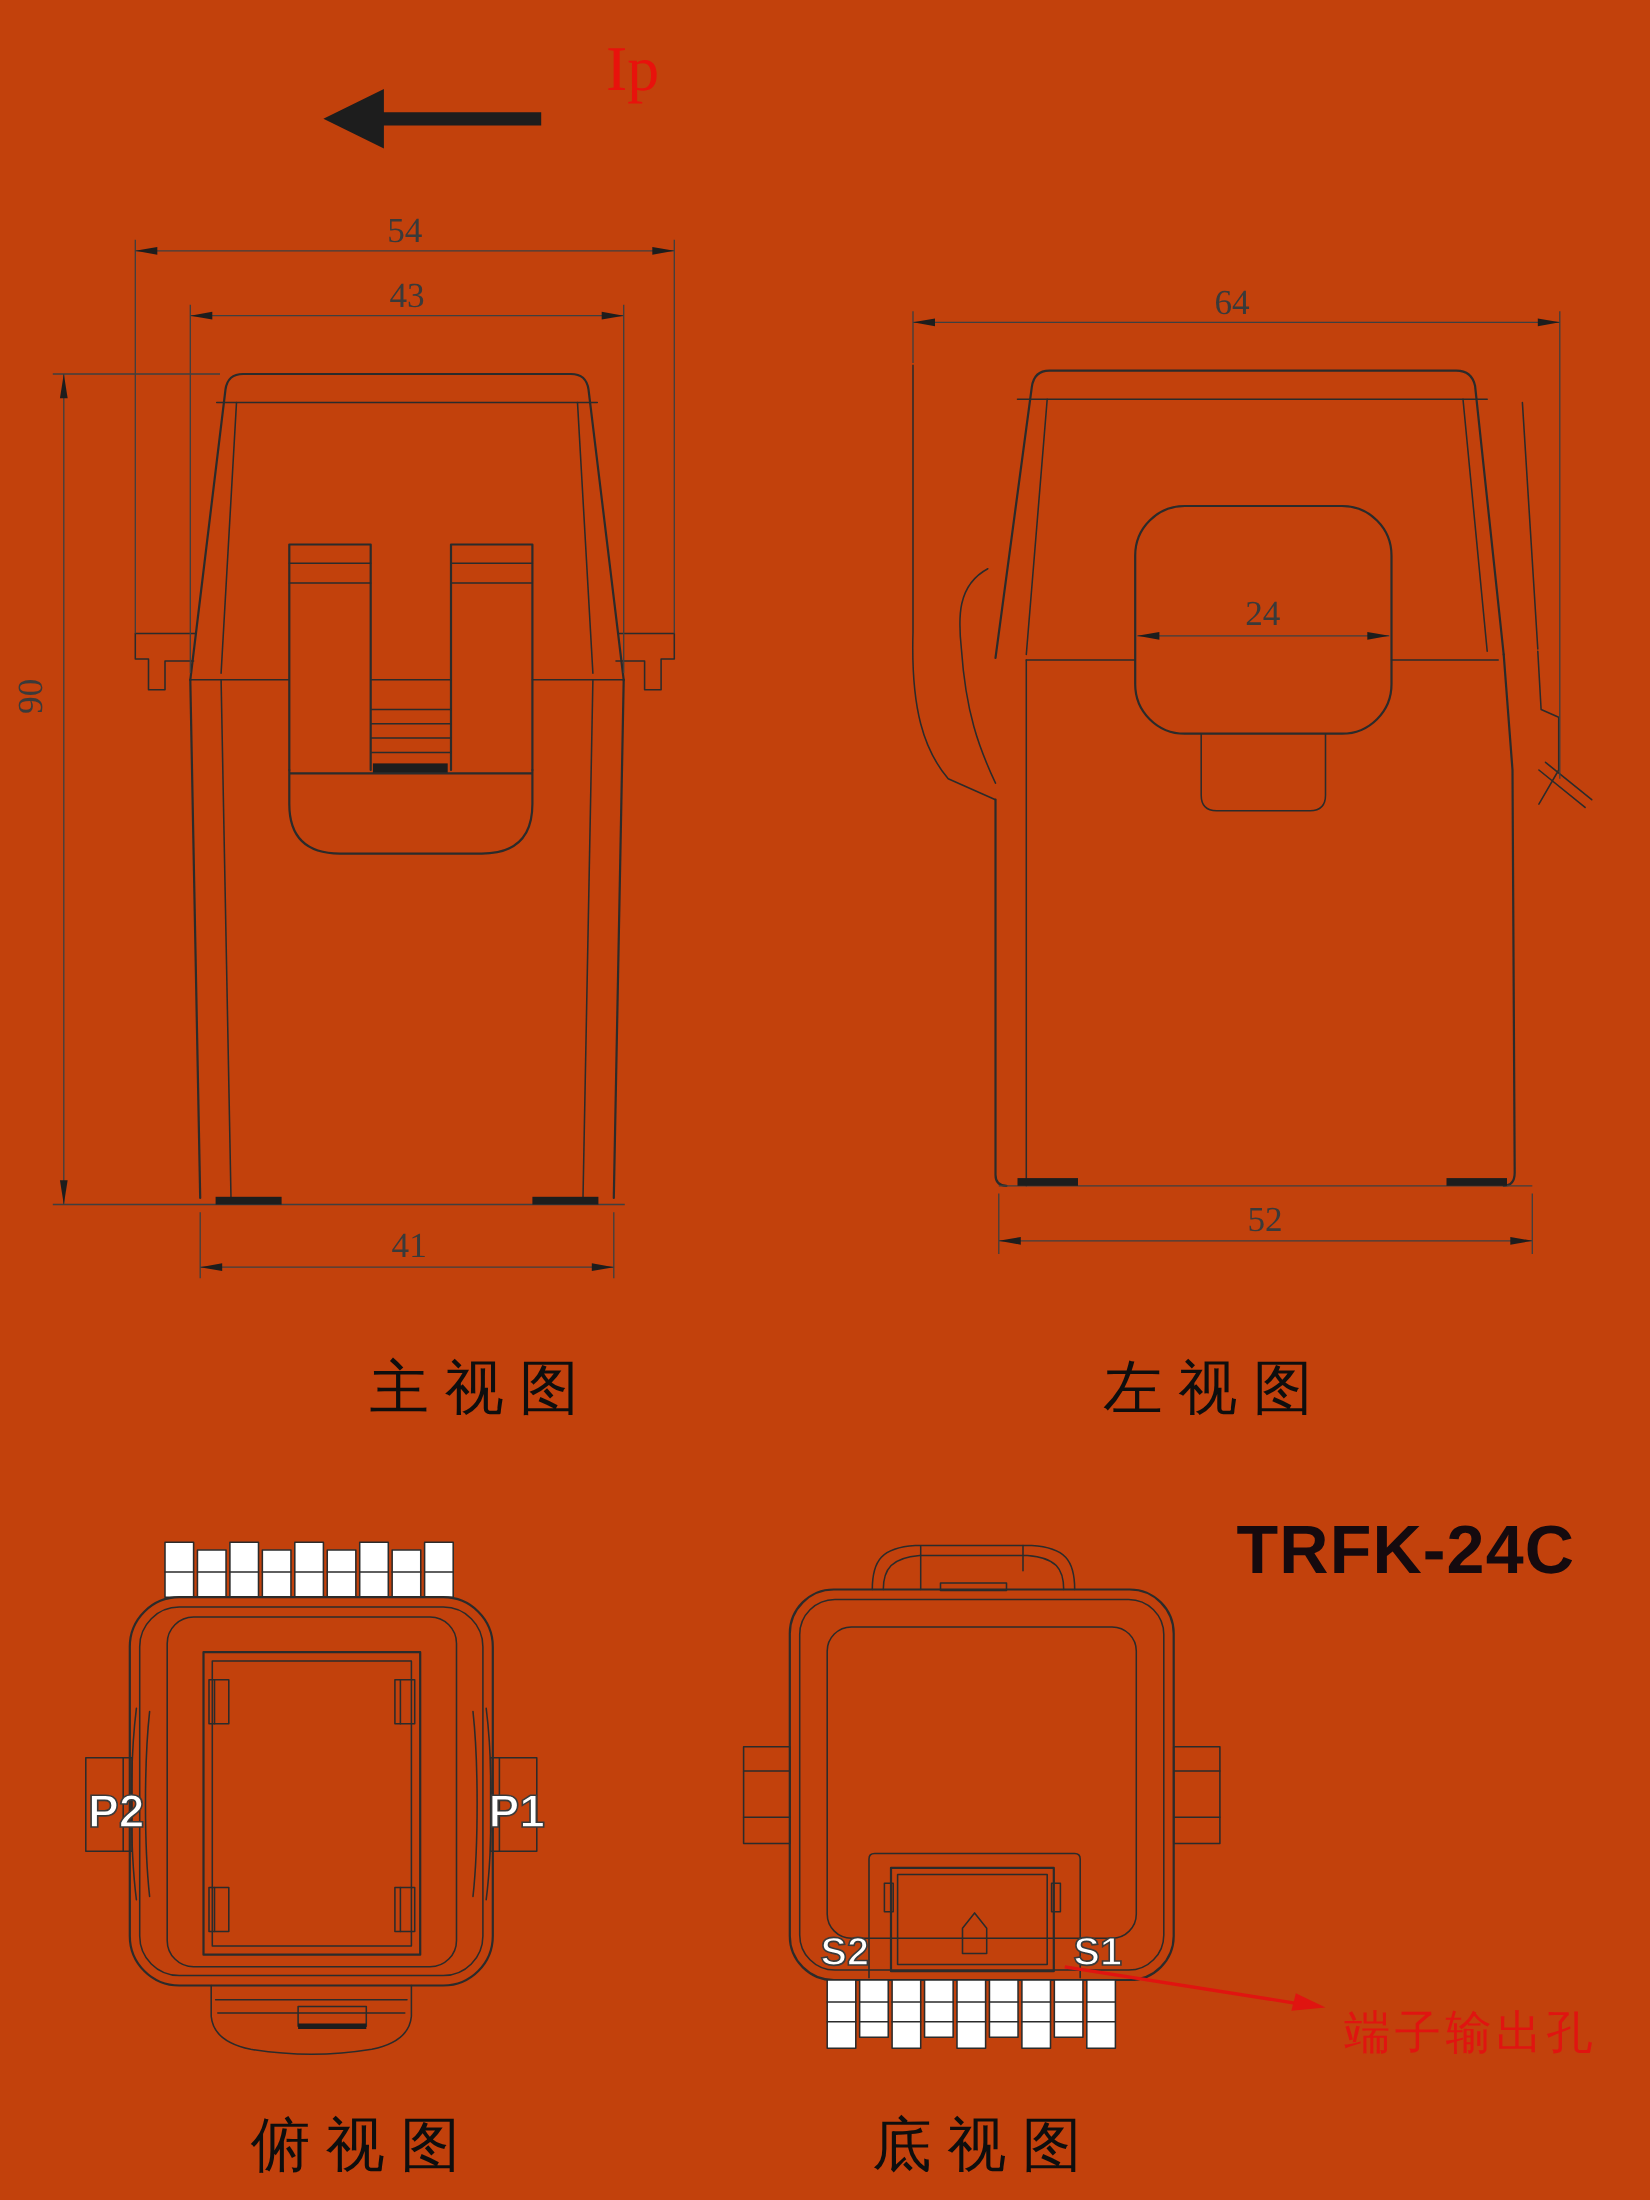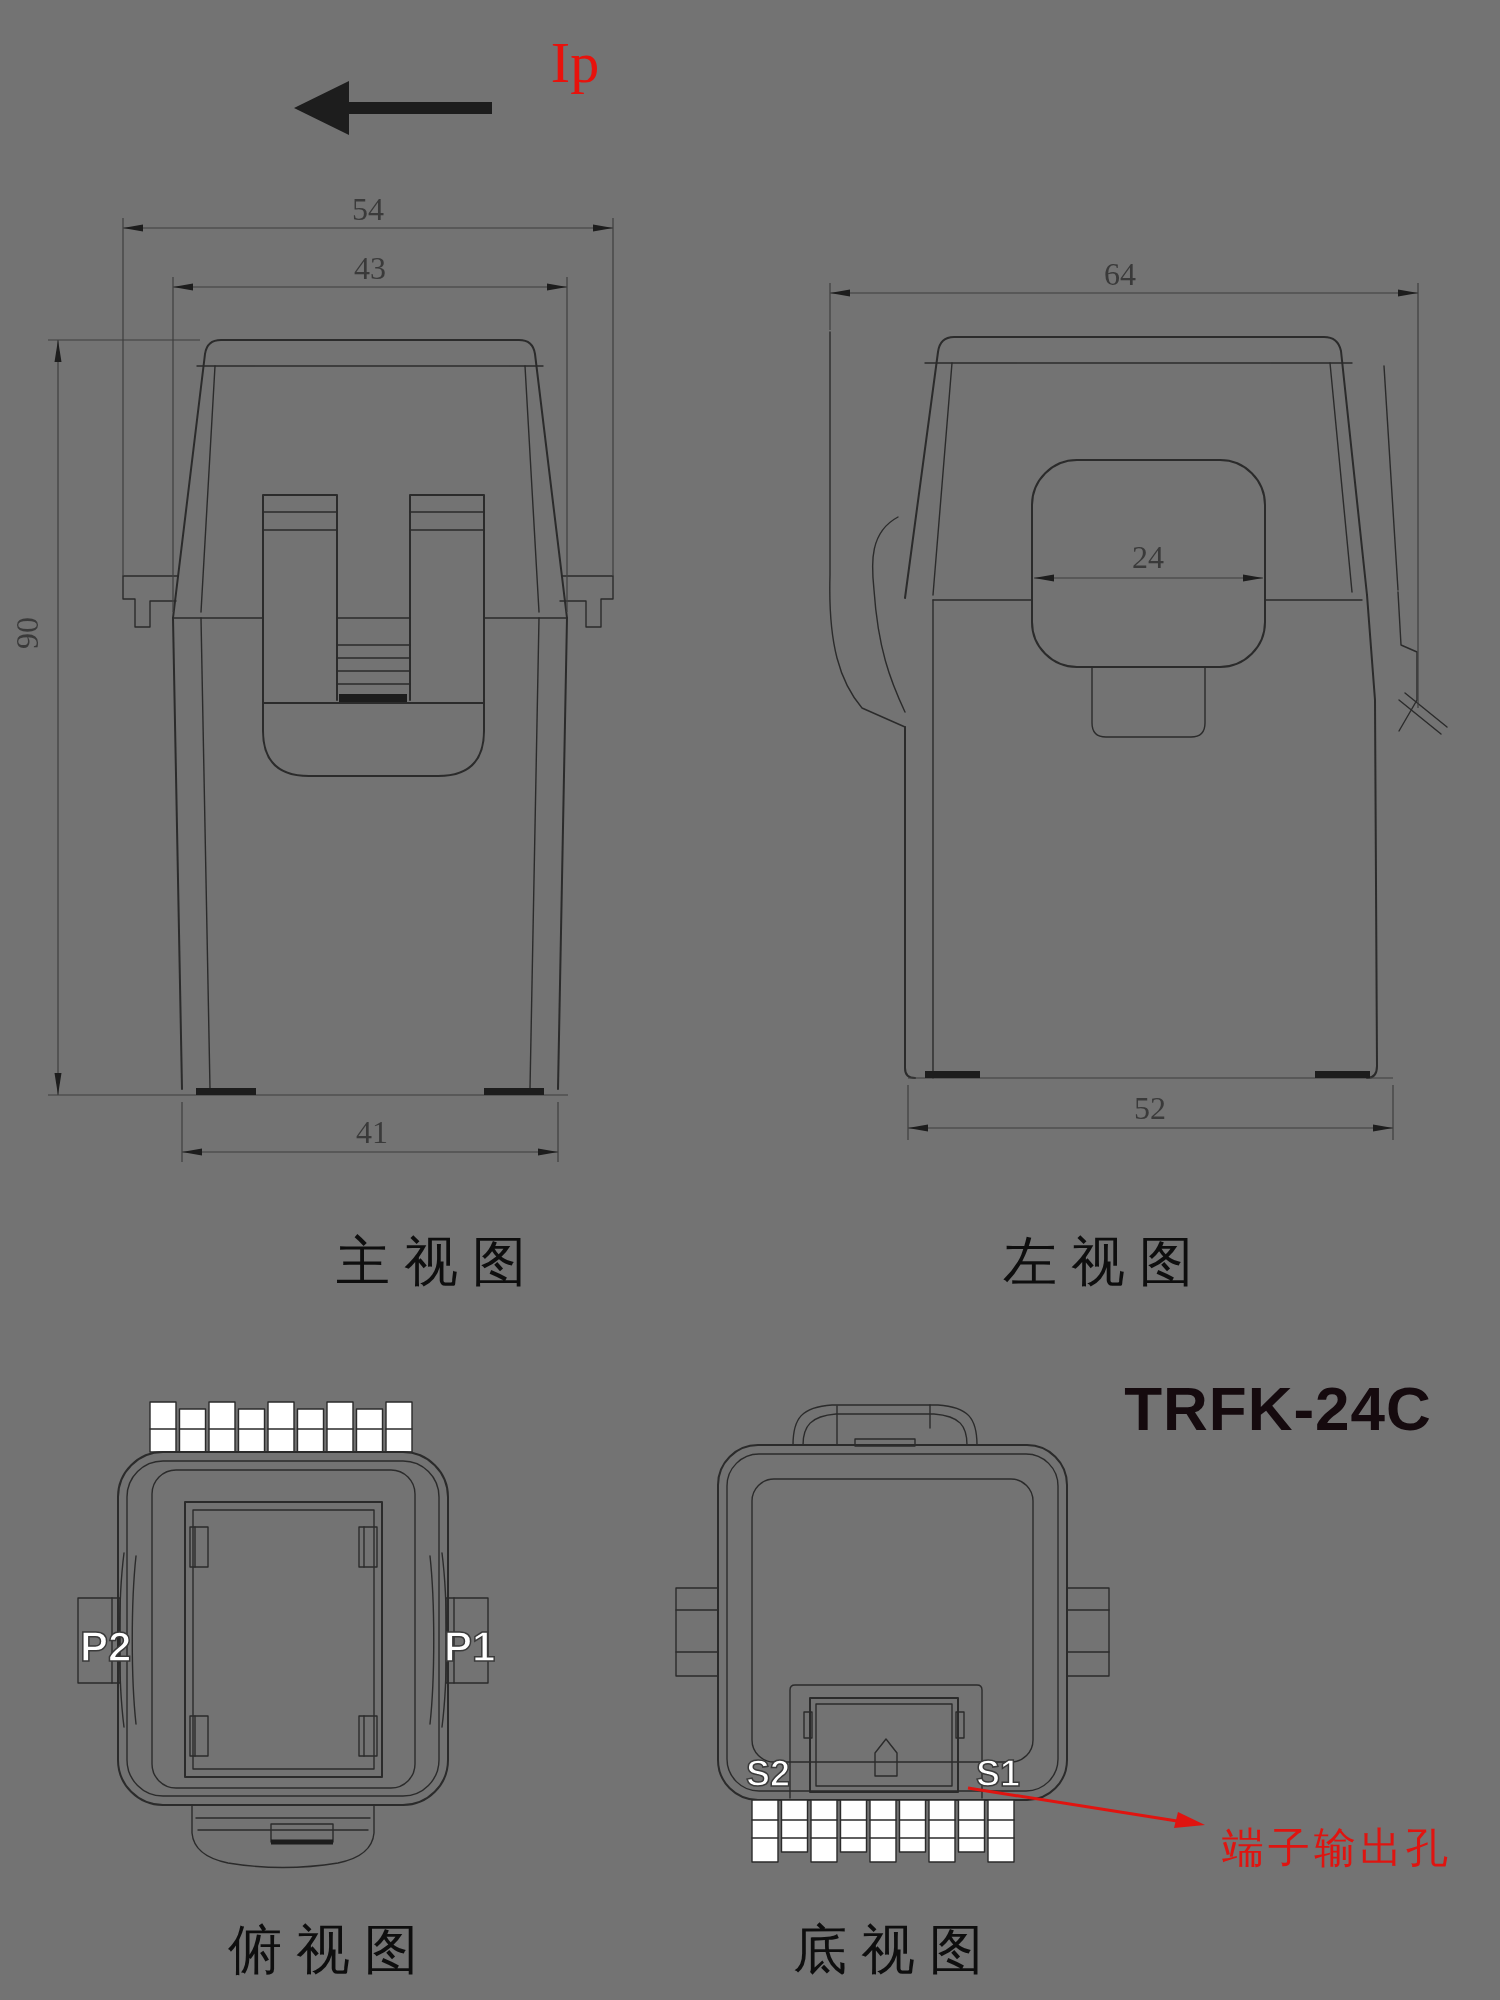--- a/index.html
+++ b/index.html
@@ -1,16 +1,16 @@
 <!DOCTYPE html>
 <html><head>
 <meta charset="utf-8">
 <style>
   html,body{margin:0;padding:0;background:#fff;}
-  .canvas{position:relative;width:1500px;height:2000px;background:#737373;overflow:hidden;}
+  .canvas{position:relative;width:1500px;height:2000px;background:#c2410c;overflow:hidden;}
   svg{position:absolute;left:0;top:0;}
   .ln{fill:none;stroke:#2b2b2b;stroke-width:2;stroke-linejoin:round;stroke-linecap:round;}
   .ln2{fill:none;stroke:#2b2b2b;stroke-width:1.4;stroke-linejoin:round;stroke-linecap:round;}
   .dim{fill:none;stroke:#3f3f3f;stroke-width:1.2;}
   .arr{fill:#1d1d1d;stroke:none;}
   .solid{fill:#1d1d1d;stroke:none;}
   .white{fill:#ffffff;}
   .dimtxt{font-family:"Liberation Serif",serif;font-size:32px;fill:#3a3a3a;text-anchor:middle;}
   .cap{font-family:"Liberation Serif",serif;font-size:54px;fill:#0e0e0e;letter-spacing:14px;text-anchor:middle;}
   .badge{font-family:"Liberation Sans",sans-serif;font-weight:bold;font-size:42px;fill:#ffffff;stroke:#3a3a3a;stroke-width:1.5;}

